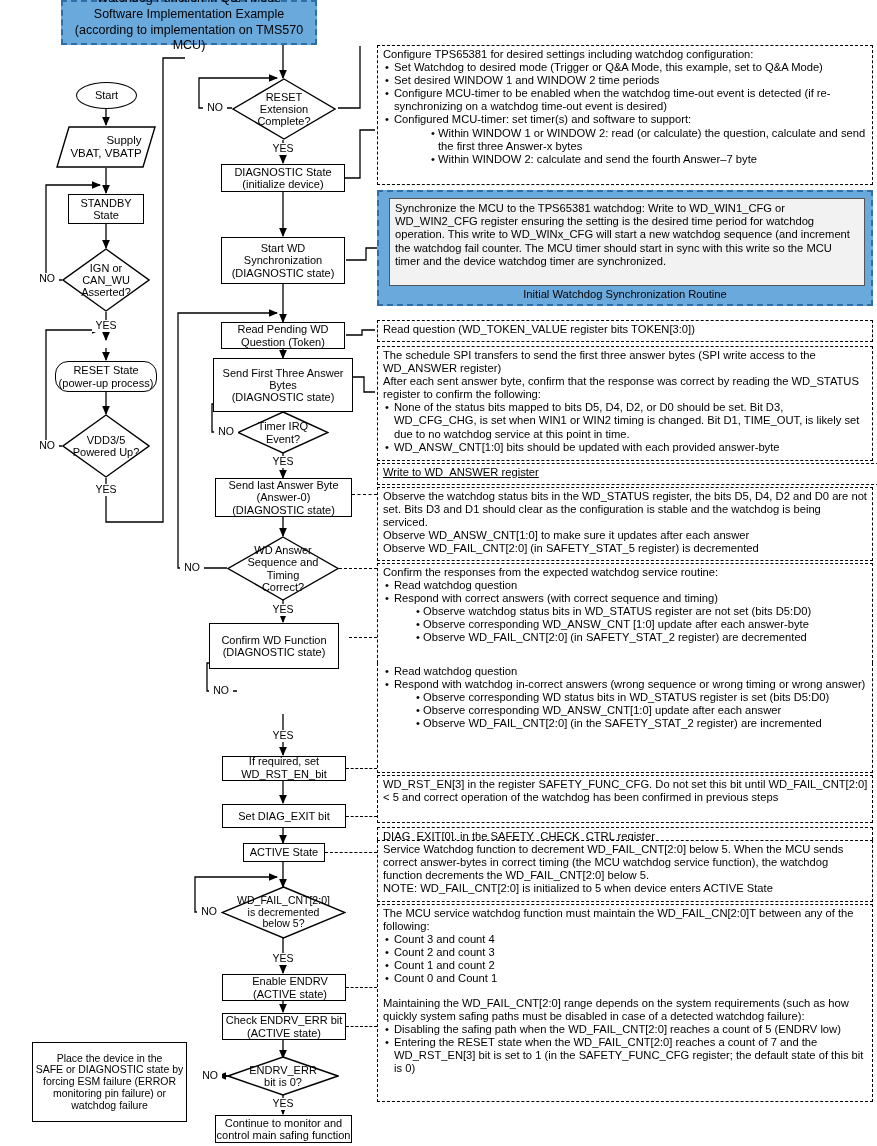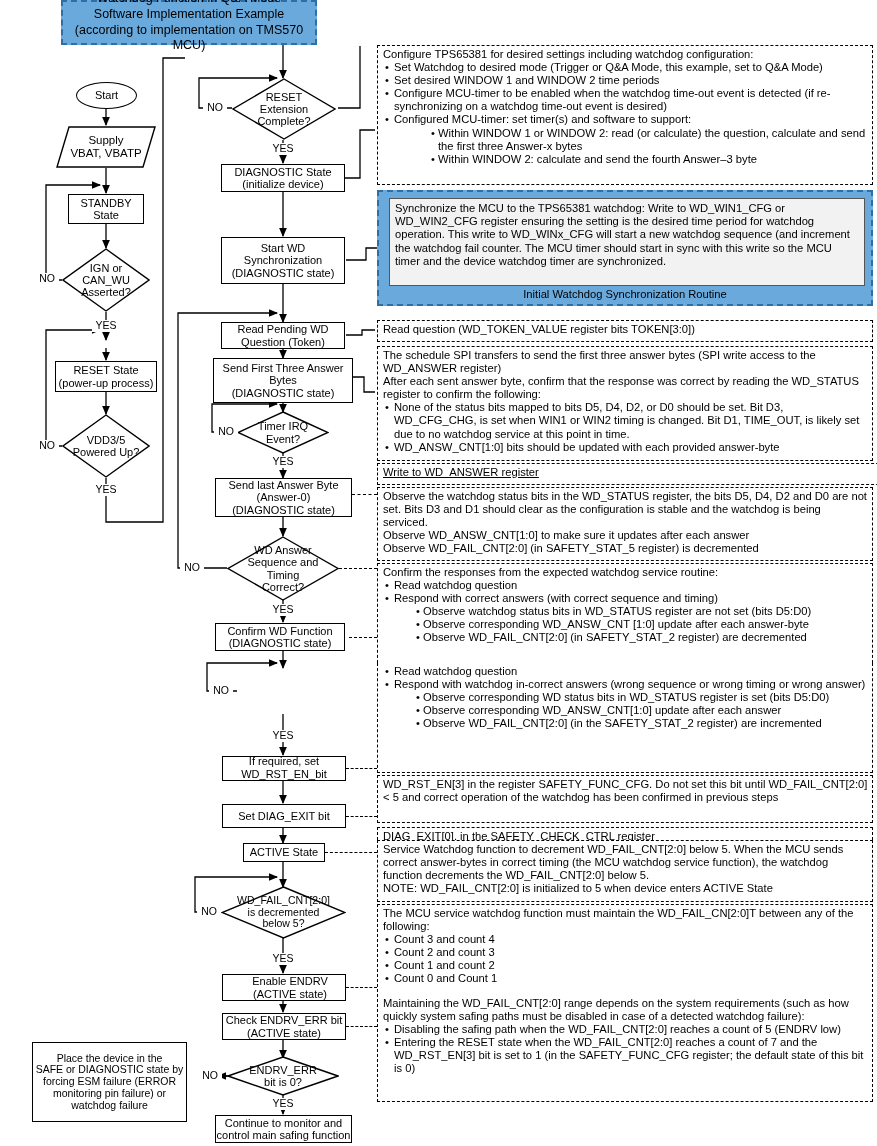--- a/index.html
+++ b/index.html
@@ -43,21 +43,21 @@
     border-radius: 50%;
   }
   
   .paral {
     border: none;
     background: transparent;
   }
   .paral .shape {
     position:absolute; left:0; top:0; right:0; bottom:0;
   }
-  .paral .lbl { position: relative; z-index: 2; }
+  .paral .lbl { position: relative; z-index: 2; text-align: right; }
 
   
   .diamond { border:none; background:transparent; }
   .diamond .shape { position:absolute; left:0; top:0; right:0; bottom:0; }
   .diamond .lbl { position:relative; z-index:2; }
 
   
   .ann {
     position: absolute;
     border: 1.4px dashed #000;
@@ -199,21 +199,21 @@
 
   <div class="node diamond" style="left:62px; top:248px; width:88px; height:64px;">
     <svg class="shape" viewBox="0 0 88 64" preserveAspectRatio="none">
       <polygon points="44,1 87,32 44,63 1,32" fill="#fff" stroke="#000" stroke-width="1.4"></polygon>
     </svg>
     <span class="lbl">IGN or
 CAN_WU
 Asserted?</span>
   </div>
 
-  <div class="node box" style="left:55px; top:361px; width:102px; height:31px;">
+  <div class="node box" style="left:55px; top:361px; width:102px; height:31px;border-radius:13px;">
     <span>RESET State
 (power-up process)</span>
   </div>
 
   <div class="node diamond" style="left:62px; top:414px; width:88px; height:64px;">
     <svg class="shape" viewBox="0 0 88 64" preserveAspectRatio="none">
       <polygon points="44,1 87,32 44,63 1,32" fill="#fff" stroke="#000" stroke-width="1.4"></polygon>
     </svg>
     <span class="lbl">VDD3/5
 Powered Up?</span>
@@ -250,21 +250,21 @@
     <span>Start WD
 Synchronization
 (DIAGNOSTIC state)</span>
   </div>
 
   <div class="node box" style="left:221px; top:322px; width:124px; height:27px;">
     <span>Read Pending WD
 Question (Token)</span>
   </div>
 
-  <div class="node box" style="left:213px; top:358px; width:140px; height:45px;">
+  <div class="node box" style="left:213px; top:358px; width:140px; height:54px;">
     <span>Send First Three Answer
 Bytes
 (DIAGNOSTIC state)</span>
   </div>
 
   <div class="node diamond" style="left:237px; top:411px; width:92px; height:43px;">
     <svg class="shape" viewBox="0 0 92 43" preserveAspectRatio="none">
       <polygon points="46,1 91,21.5 46,42 1,21.5" fill="#fff" stroke="#000" stroke-width="1.4"></polygon>
     </svg>
     <span class="lbl">Timer IRQ
@@ -280,21 +280,21 @@
   <div class="node diamond" style="left:227px; top:536px; width:112px; height:65px;">
     <svg class="shape" viewBox="0 0 112 65" preserveAspectRatio="none">
       <polygon points="56,1 111,32.5 56,64 1,32.5" fill="#fff" stroke="#000" stroke-width="1.4"></polygon>
     </svg>
     <span class="lbl">WD Answer
 Sequence and
 Timing
 Correct?</span>
   </div>
 
-  <div class="node box" style="left:215px; top:623px; width:130px; height:28px;">
+  <div class="node box" style="left:209px; top:623px; width:130px; height:46px;">
     <span>Confirm WD Function
 (DIAGNOSTIC state)</span>
   </div>
 
 
   <div class="node box" style="left:222px; top:756px; width:124px; height:25px;align-items:flex-end;">
     <span>If required, set
 WD_RST_EN_bit</span>
   </div>
 
@@ -354,21 +354,21 @@
   <div class="ann" style="left:377px; top:45px; width:496px; height:140px;">
     <p>Configure TPS65381 for desired settings including watchdog configuration:</p>
     <ul>
       <li>Set Watchdog to desired mode (Trigger or Q&amp;A Mode, this example, set to Q&amp;A Mode)</li>
       <li>Set desired WINDOW 1 and WINDOW 2 time periods</li>
       <li>Configure MCU-timer to be enabled when the watchdog time-out event is detected (if re-synchronizing on a watchdog time-out event is desired)</li>
       <li>Configured MCU-timer: set timer(s) and software to support:</li>
     </ul>
     <ul class="sub">
       <li>Within WINDOW 1 or WINDOW 2:  read (or calculate) the question, calculate and send the first three Answer-x bytes</li>
-      <li>Within WINDOW 2: calculate and send the fourth Answer–3 byte</li>
+      <li>Within WINDOW 2: calculate and send the fourth Answer–7 byte</li>
     </ul>
   </div>
 
   <div class="blue-wrap" style="left:377px; top:190px; width:496px; height:116px;">
     <div class="blue-inner" style="left:10px; top:6px; width:476px; height:88px;">
       <span>Synchronize the MCU to the TPS65381 watchdog:  Write to  WD_WIN1_CFG or WD_WIN2_CFG register ensuring the setting is the desired time period for watchdog operation. This write to WD_WINx_CFG will start a new watchdog sequence (and increment the watchdog fail counter.  The MCU timer should start in sync with this write so the MCU timer and the device watchdog timer are synchronized.</span>
     </div>
     <div class="blue-caption" style="left:0; top:96px;">
       <span>Initial Watchdog Synchronization Routine</span>
     </div>

